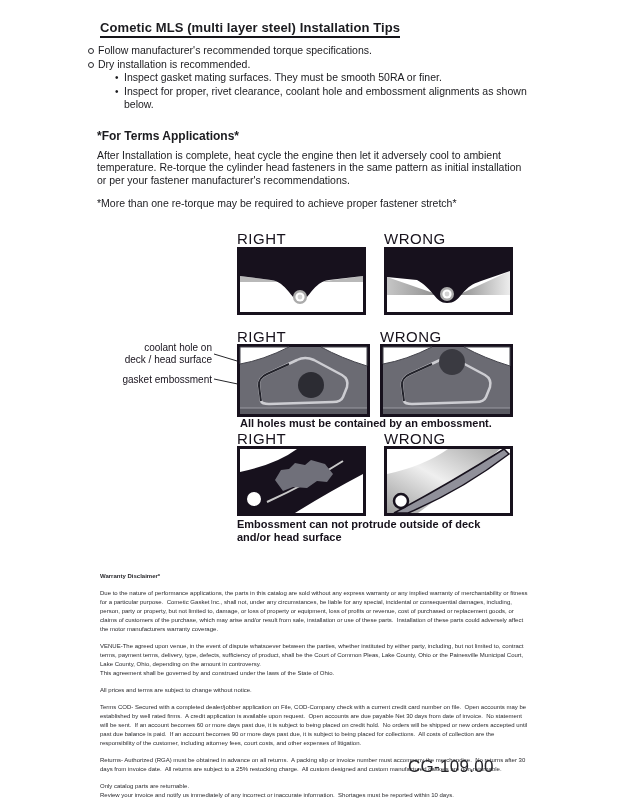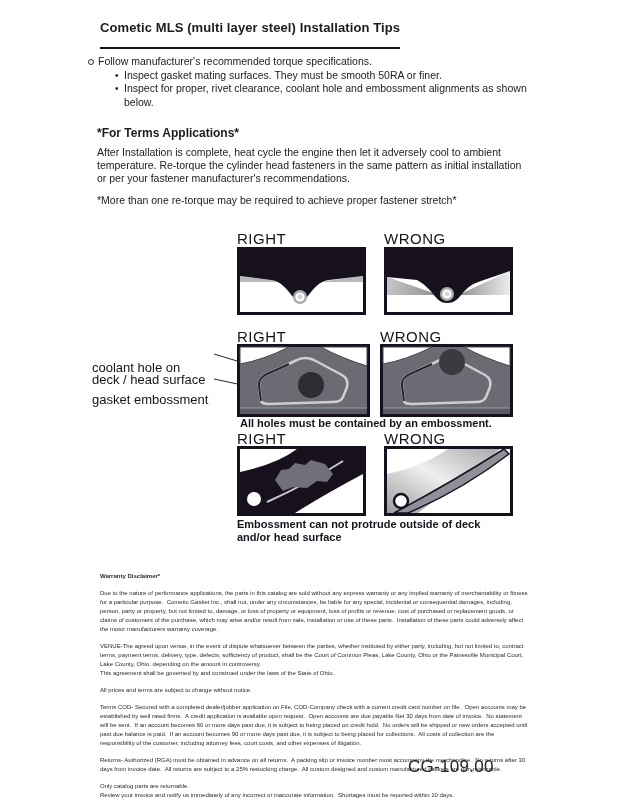--- a/index.html
+++ b/index.html
@@ -4,38 +4,38 @@
 <style>
   html,body { margin:0; padding:0; background:#ffffff; }
   .page {
     position:relative; width:618px; height:800px; background:#ffffff;
     font-family:"Liberation Sans", sans-serif; color:#1b1b1f; overflow:hidden;
   }
   
   .text-top { position:absolute; top:18px; left:88px; width:448px; }
   .title {
     display:inline-block; margin:0 16px 4px 12px; font-size:13px; font-weight:bold;
-    border-bottom:2px solid #15151a; padding-bottom:12px; letter-spacing:0.1px;
+    border-bottom:2px solid #15151a; padding-bottom:1px; letter-spacing:0.1px;
   }
   .tips { margin:2px 0 0 0; padding:0; list-style:none; font-size:10.5px; line-height:13.5px; }
   .tips li { position:relative; padding-left:10px; }
   .tips li.sub { padding-left:36px; }
   .cmark {
     display:inline-block; width:4px; height:4px; border:1px solid #2a2a2e; border-radius:50%;
     position:absolute; left:0; top:4px;
   }
   .dmark { position:absolute; left:27px; top:0; font-size:10px; }
   .diesel-h { margin:17px 0 6px 9px; font-size:12px; font-weight:bold; }
   .para { margin:0 0 10px 9px; width:434px; font-size:10.5px; line-height:12.8px; }
   
   .diagram-area { position:absolute; top:228px; left:0; width:618px; height:320px; }
   .diagram-area > * { position:absolute; }
   .rw-label { font-size:15px; letter-spacing:0.5px; text-align:left; color:#17121c; }
   .caption { font-size:11px; font-weight:bold; color:#17121c; line-height:13px; }
-  .callout { font-size:13px; text-align:left; line-height:11.5px; white-space:pre-line; color:#17121c;margin-top:20px; }
+  .callout { font-size:10px; text-align:right; line-height:11.5px; white-space:pre-line; color:#17121c; }
   .lines-overlay { left:0; top:0; pointer-events:none; }
   
   .lbl-r1a { left:237px; top:2px;  width:129px; }
   .lbl-r1b { left:384px; top:2px;  width:129px; }
   .pan-r1a { left:237px; top:19px; }
   .pan-r1b { left:384px; top:19px; }
   .cap-r1  { left:237px; top:89px; }
   .lbl-r2a { left:237px; top:100px; width:133px; }
   .lbl-r2b { left:380px; top:100px; width:133px; }
   .pan-r2a { left:237px; top:116px; }
@@ -59,20 +59,21 @@
 </style>
 </head>
 <body>
 
 <div class="page">
 
   <div class="text-top">
     <h1 class="title">Cometic MLS (multi layer steel) Installation Tips</h1>
     <ul class="tips">
       <li><span class="cmark"></span><span>Follow manufacturer's recommended torque specifications.</span></li>
+      <li><span class="cmark"></span><span>Dry installation is recommended.</span></li>
       <li class="sub"><span class="dmark">•</span><span>Inspect gasket mating surfaces.  They must be smooth 50RA or finer.</span></li>
       <li class="sub"><span class="dmark">•</span><span>Inspect for proper, rivet clearance, coolant hole and embossment alignments as shown below.</span></li>
     </ul>
     <h2 class="diesel-h">*For Terms Applications*</h2>
     <p class="para">After Installation is complete, heat cycle the engine then let it adversely cool to ambient temperature. Re-torque the cylinder head fasteners in the same pattern as initial installation or per your fastener manufacturer's recommendations.</p>
     <p class="para">*More than one re-torque may be required to achieve proper fastener stretch*</p>
   </div>
 
   <div class="diagram-area">
 

